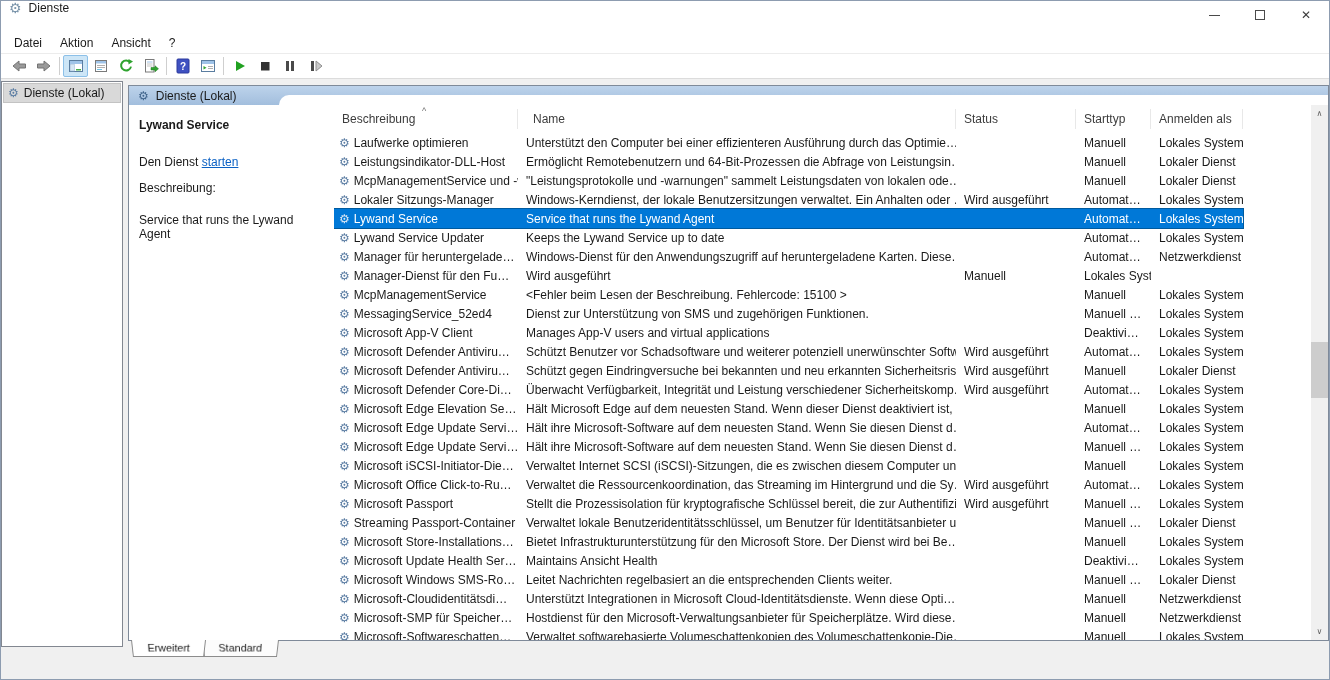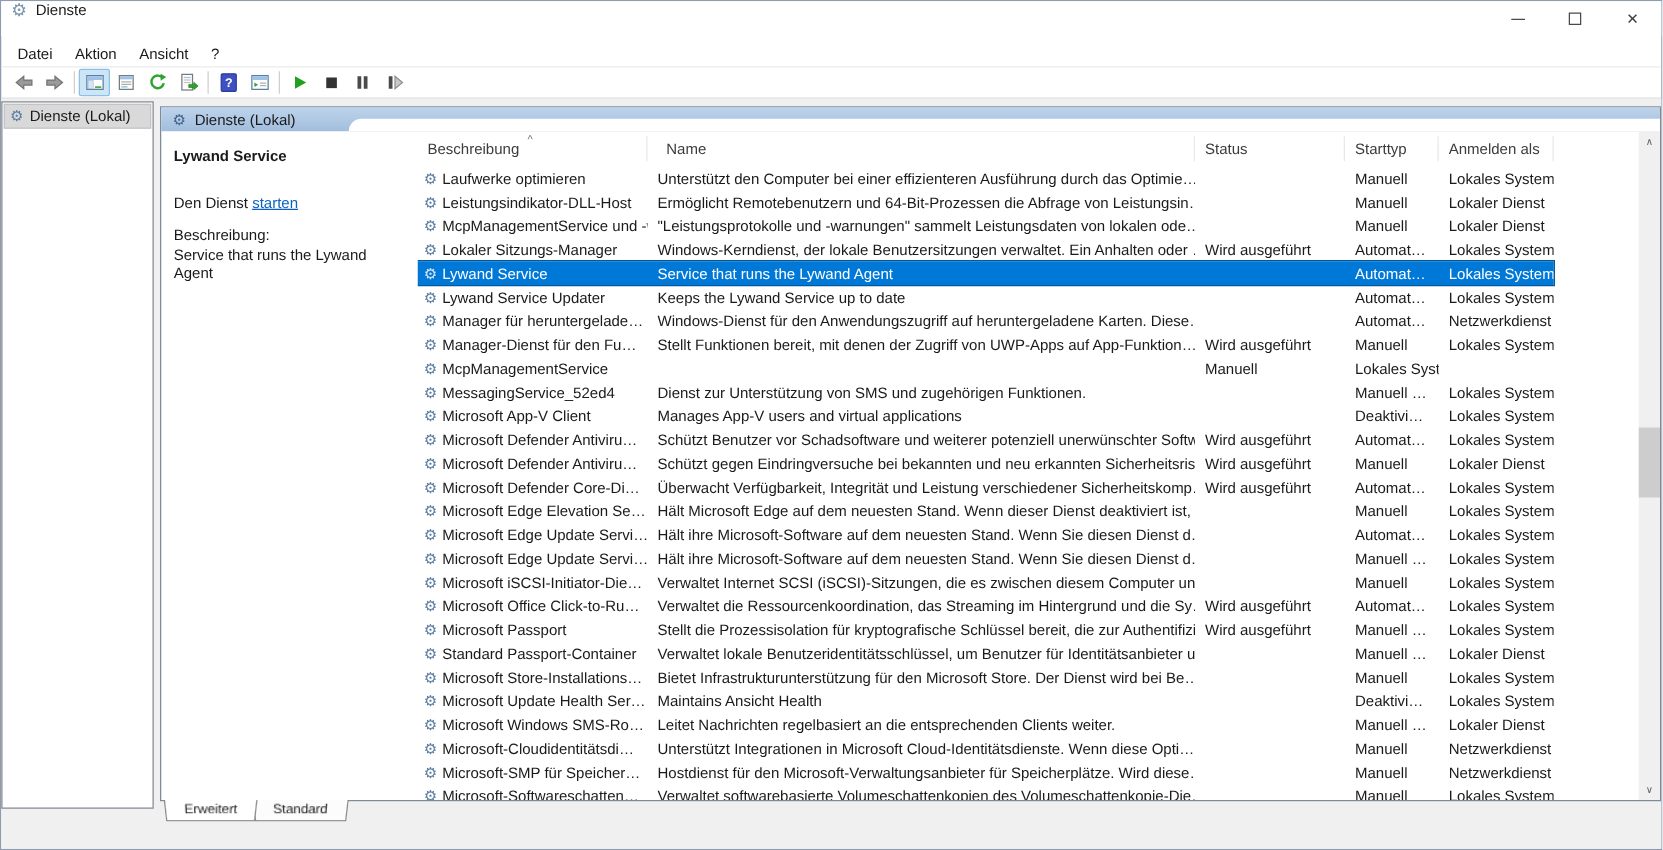--- a/index.html
+++ b/index.html
@@ -37,21 +37,21 @@
   .main-panel{height:556px;border:1px solid #7f8a99;background:#fff;display:flex;flex-direction:column;flex:0 0 auto;min-width:0}
   .taskpad-header{height:19px;background:linear-gradient(180deg,#bdd3eb,#a2bedd);display:flex;align-items:center;gap:7px;padding-left:9px;position:relative;flex:0 0 auto}
   .header-gear::before{content:"⚙";font-size:12px;color:#41658c;line-height:1}
   .header-rounder{position:absolute;left:150px;right:0;top:9px;height:10px;background:#fff;border-top-left-radius:14px}
 
   .main-body{flex:1;display:flex;min-height:0}
   .desc-pane{width:205px;padding:13px 10px 0 10px;flex:0 0 auto}
   .svc-title{font-weight:bold;margin-bottom:23px}
   .svc-action{margin-bottom:12px}
   .link{color:#0b61c4;text-decoration:underline}
-  .desc-label{margin-bottom:2px}
+  .desc-label{margin-bottom:18px}
 
   .list-pane{flex:1;position:relative;min-width:0;overflow:hidden}
   .col-headers{display:grid;grid-template-columns:184px 438px 120px 75px 92px 1fr;height:28px;align-items:center;padding-right:17px;color:#3c3c3c;position:relative}
   .col-h{padding-left:8px;height:20px;line-height:20px;border-right:1px solid #e8e8e8;white-space:nowrap;overflow:hidden}
   .col-h.first{padding-left:15px}
   .sort-caret{position:absolute;left:88px;top:1px;font-size:9px;color:#707070}
   .rows{position:absolute;top:28px;left:0;right:17px;bottom:0;overflow:hidden}
   .row{display:grid;grid-template-columns:184px 438px 120px 75px 92px;width:909px;height:19px;align-items:center}
   .row.selected{background:#0078d7;color:#fff;outline:1px solid #005a9e}
   .cell{padding-left:8px;white-space:nowrap;overflow:hidden}
@@ -292,30 +292,30 @@
                   <div class="cell c-desc">Windows-Dienst für den Anwendungszugriff auf heruntergeladene Karten. Diese…</div>
                   <div class="cell c-status"></div>
                   <div class="cell c-start">Automat…</div>
                   <div class="cell c-logon">Netzwerkdienst</div>
                 </div>
                 <div class="row">
                   <div class="cell c-name">
                     <span class="gear-icon"></span>
                     <span>Manager-Dienst für den Fu…</span>
                   </div>
-                  <div class="cell c-desc">Stellt Funktionen bereit, mit denen der Zugriff von UWP-Apps auf App-Funktion…</div>
                   <div class="cell c-status">Wird ausgeführt</div>
                   <div class="cell c-start">Manuell</div>
                   <div class="cell c-logon">Lokales System</div>
                 </div>
                 <div class="row">
                   <div class="cell c-name">
                     <span class="gear-icon"></span>
                     <span>McpManagementService</span>
                   </div>
+                  <div class="cell c-desc">&lt;Fehler beim Lesen der Beschreibung. Fehlercode: 15100 &gt;</div>
                   <div class="cell c-status"></div>
                   <div class="cell c-start">Manuell</div>
                   <div class="cell c-logon">Lokales System</div>
                 </div>
                 <div class="row">
                   <div class="cell c-name">
                     <span class="gear-icon"></span>
                     <span>MessagingService_52ed4</span>
                   </div>
                   <div class="cell c-desc">Dienst zur Unterstützung von SMS und zugehörigen Funktionen.</div>
@@ -419,21 +419,21 @@
                     <span>Microsoft Passport</span>
                   </div>
                   <div class="cell c-desc">Stellt die Prozessisolation für kryptografische Schlüssel bereit, die zur Authentifizi…</div>
                   <div class="cell c-status">Wird ausgeführt</div>
                   <div class="cell c-start">Manuell …</div>
                   <div class="cell c-logon">Lokales System</div>
                 </div>
                 <div class="row">
                   <div class="cell c-name">
                     <span class="gear-icon"></span>
-                    <span>Standard Passport-Container</span>
+                    <span>Streaming Passport-Container</span>
                   </div>
                   <div class="cell c-desc">Verwaltet lokale Benutzeridentitätsschlüssel, um Benutzer für Identitätsanbieter u…</div>
                   <div class="cell c-status"></div>
                   <div class="cell c-start">Manuell …</div>
                   <div class="cell c-logon">Lokaler Dienst</div>
                 </div>
                 <div class="row">
                   <div class="cell c-name">
                     <span class="gear-icon"></span>
                     <span>Microsoft Store-Installations…</span>

